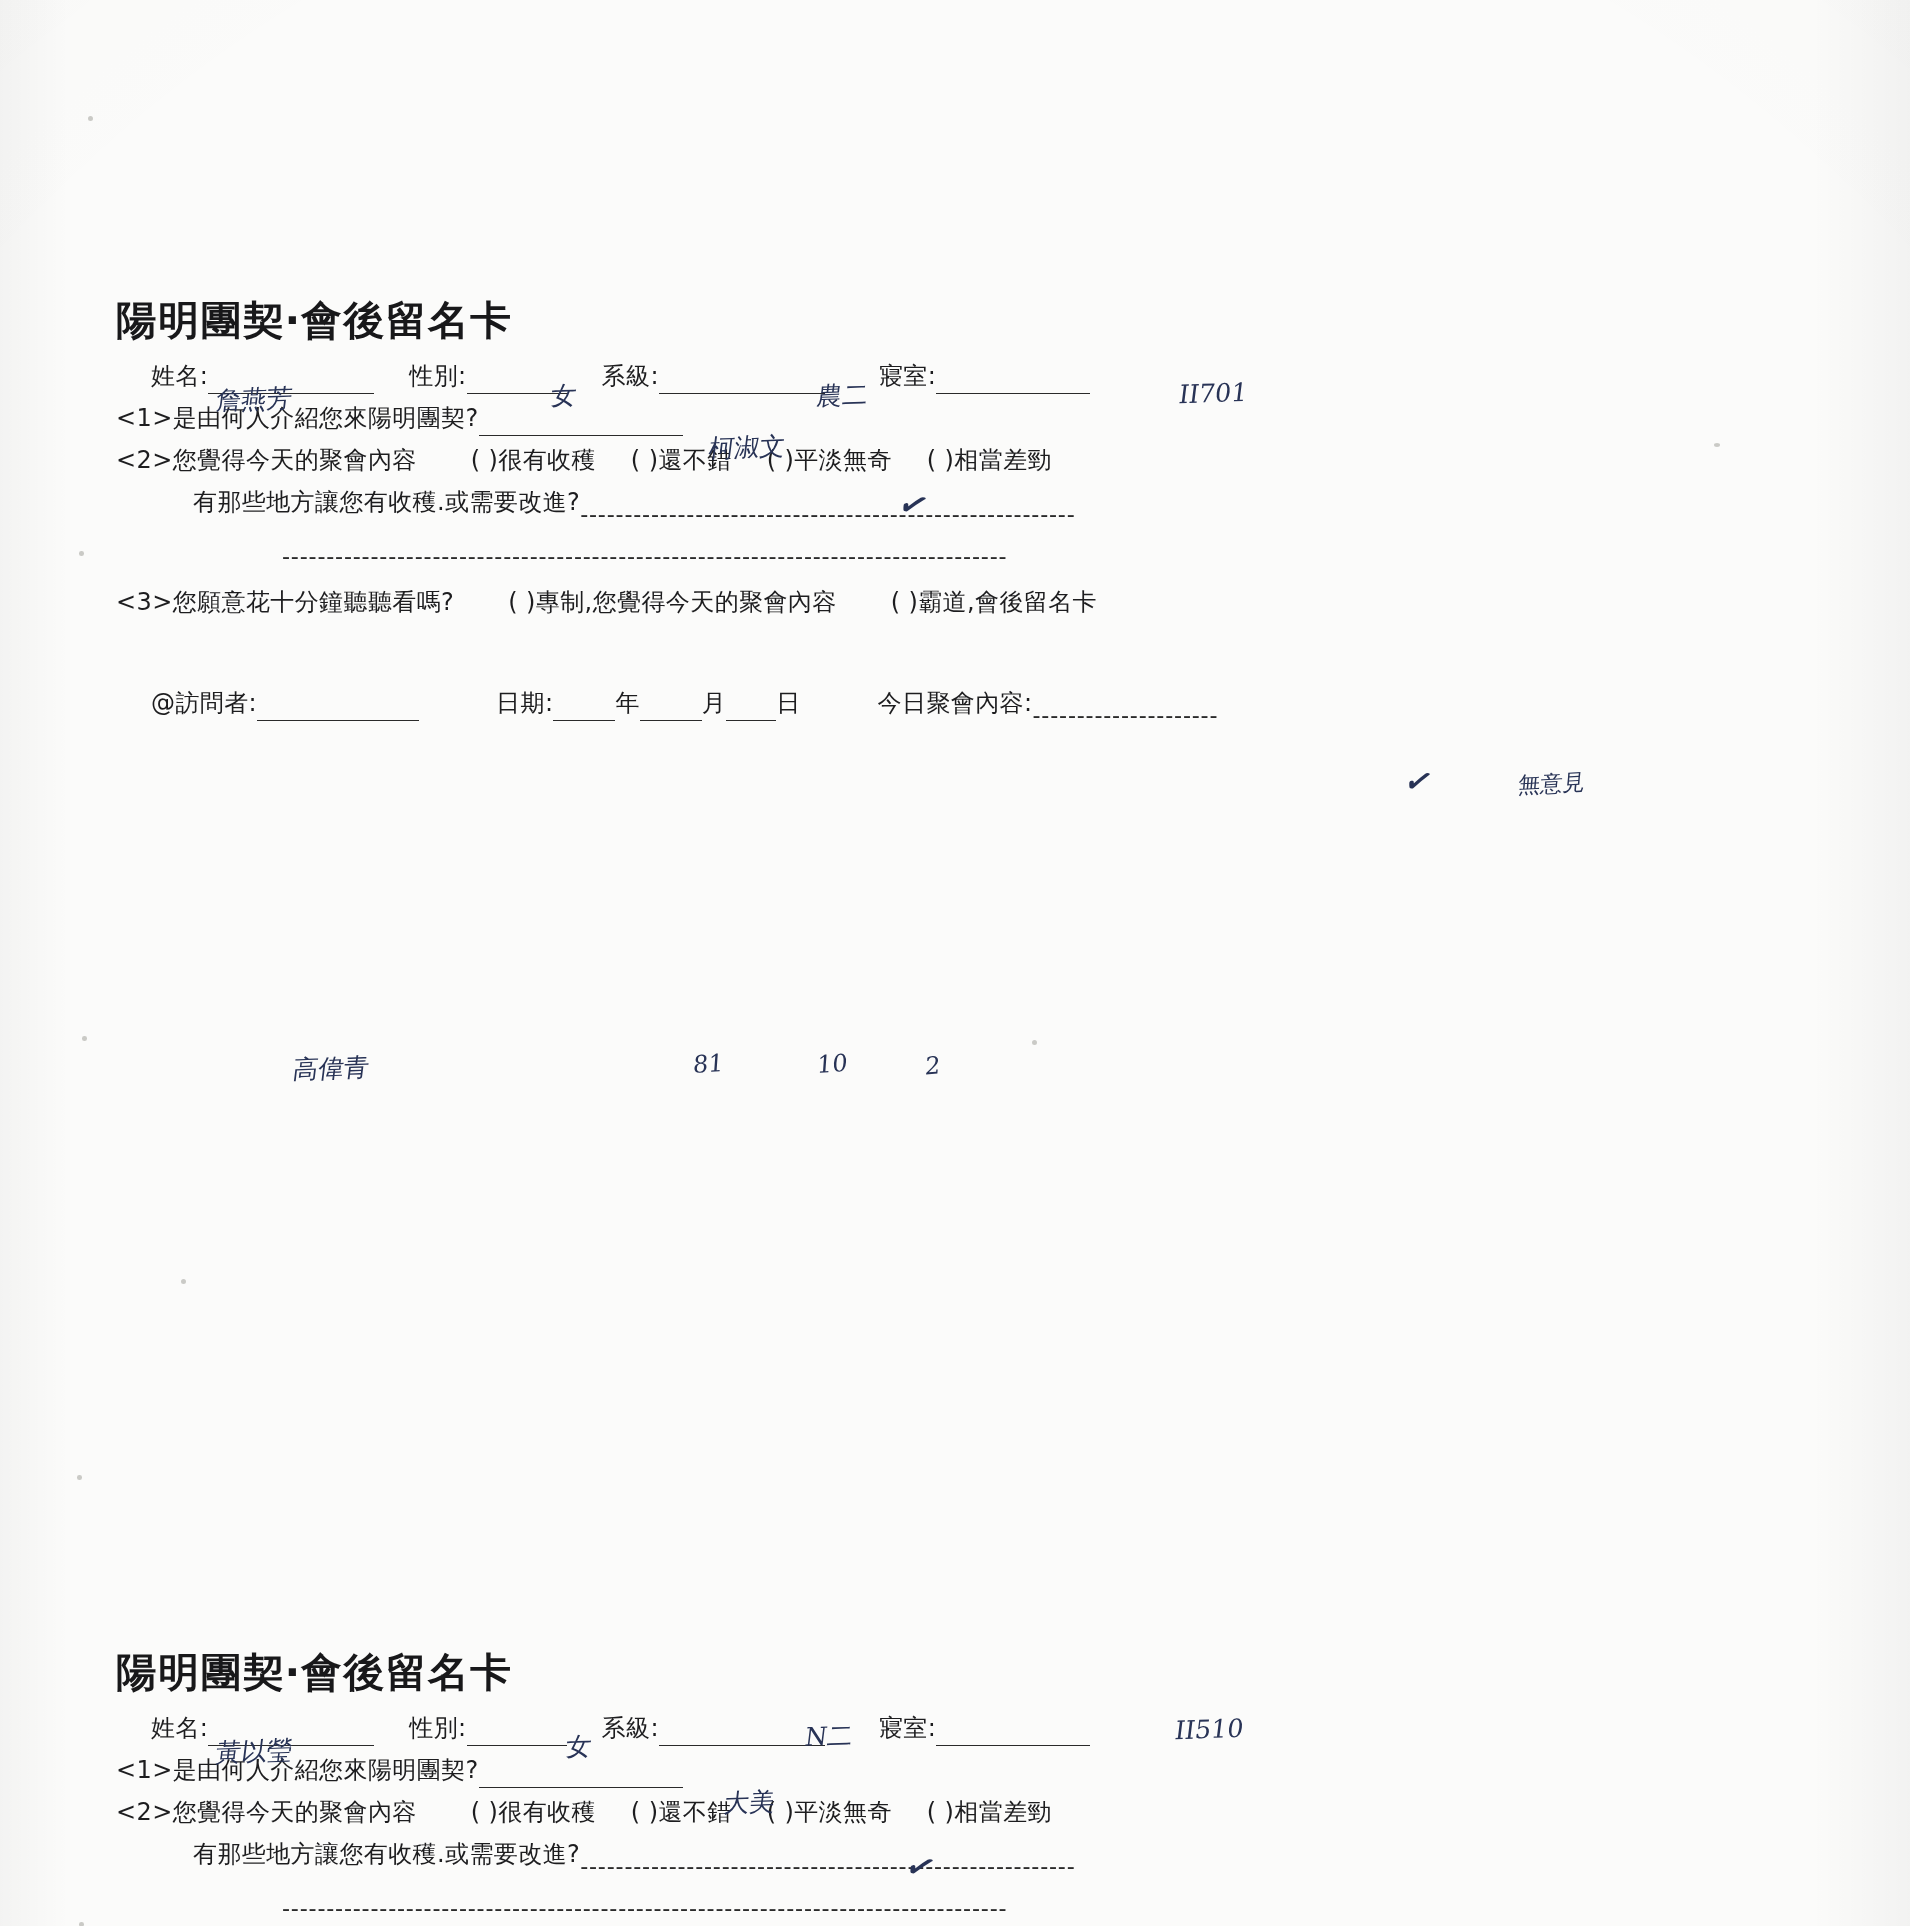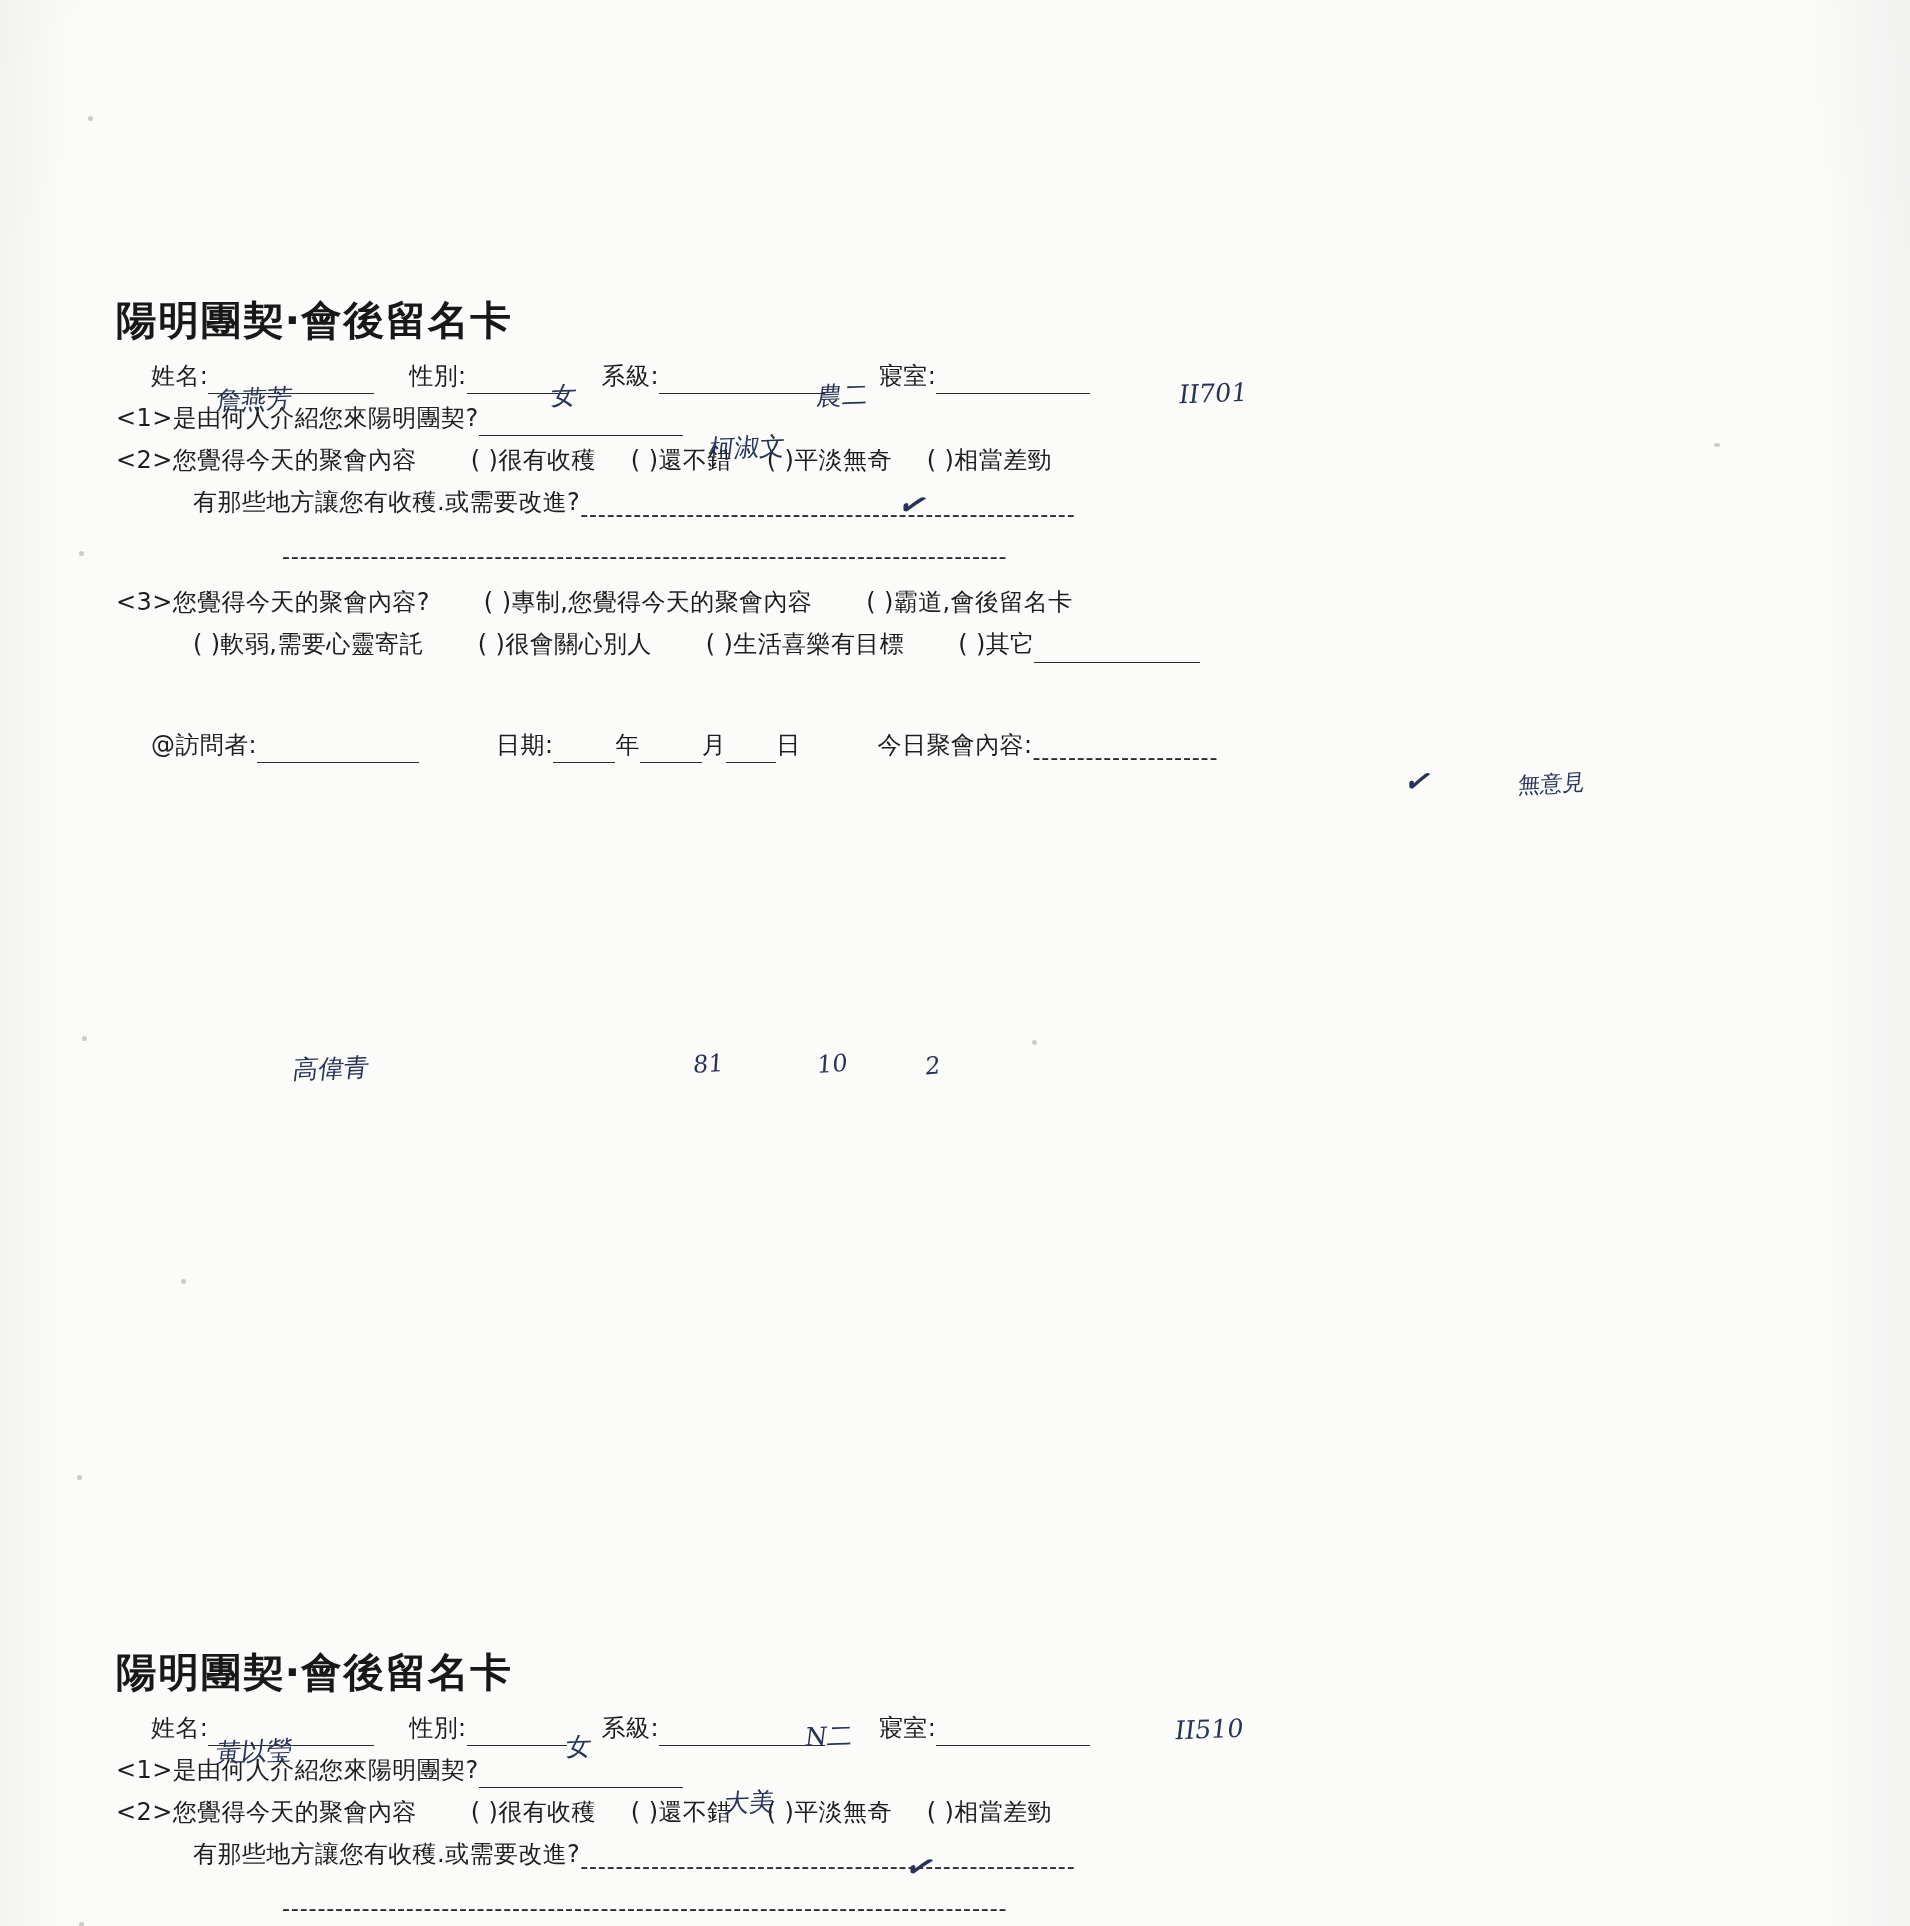--- a/index.html
+++ b/index.html
@@ -135,26 +135,23 @@
     </div>
 
     <div class="row gap-sm indent-2">
       <span>有那些地方讓您有收穫.或需要改進?</span><span class="dash" style="width:940px;">--------------------------------------------------------</span>
     </div>
     <div class="row gap-sm indent-3">
       <span class="dash" style="width:1341px;">----------------------------------------------------------------------------------</span>
     </div>
 
     <div class="row gap-lg">
-      <span>&lt;3&gt;</span><span>您覺得今天的聚會內容?</span><span class="sp-3"></span><span>( )專制,您覺得今天的聚會內容</span><span class="sp-3"></span><span>( )霸道,會後留名卡</span>
-    </div>
-
-    <div class="row gap-sm indent-2">
-      <span>( )軟弱,需要心靈寄託</span><span class="sp-3"></span><span>( )很會關心別人</span><span class="sp-3"></span><span>( )生活喜樂有目標</span><span class="sp-3"></span><span>( )其它</span><span class="blank" style="width:166px;"></span>
-    </div>
+      <span>&lt;3&gt;</span><span>您願意花十分鐘聽聽看嗎?</span><span class="sp-3"></span><span>( )專制,您覺得今天的聚會內容</span><span class="sp-3"></span><span>( )霸道,會後留名卡</span>
+    </div>
+
 
 
     <div class="row gap-xl indent-1">
       <span>@訪問者:</span><span class="blank" style="width:162px;"></span><span class="sp-4"></span><span>日期:</span><span class="blank" style="width:62px;"></span><span>年</span><span class="blank" style="width:62px;"></span><span>月</span><span class="blank" style="width:50px;"></span><span>日</span><span class="sp-4"></span><span>今日聚會內容:</span><span class="dash" style="width:347px;">---------------------</span>
     </div>
 
   </div>
 
   <div class="hand hw-name ink-blue" style="left:216px; top:383px;">詹燕芳</div>
   <div class="hand hw-name ink-blue" style="left:551px; top:379px;">女</div>

